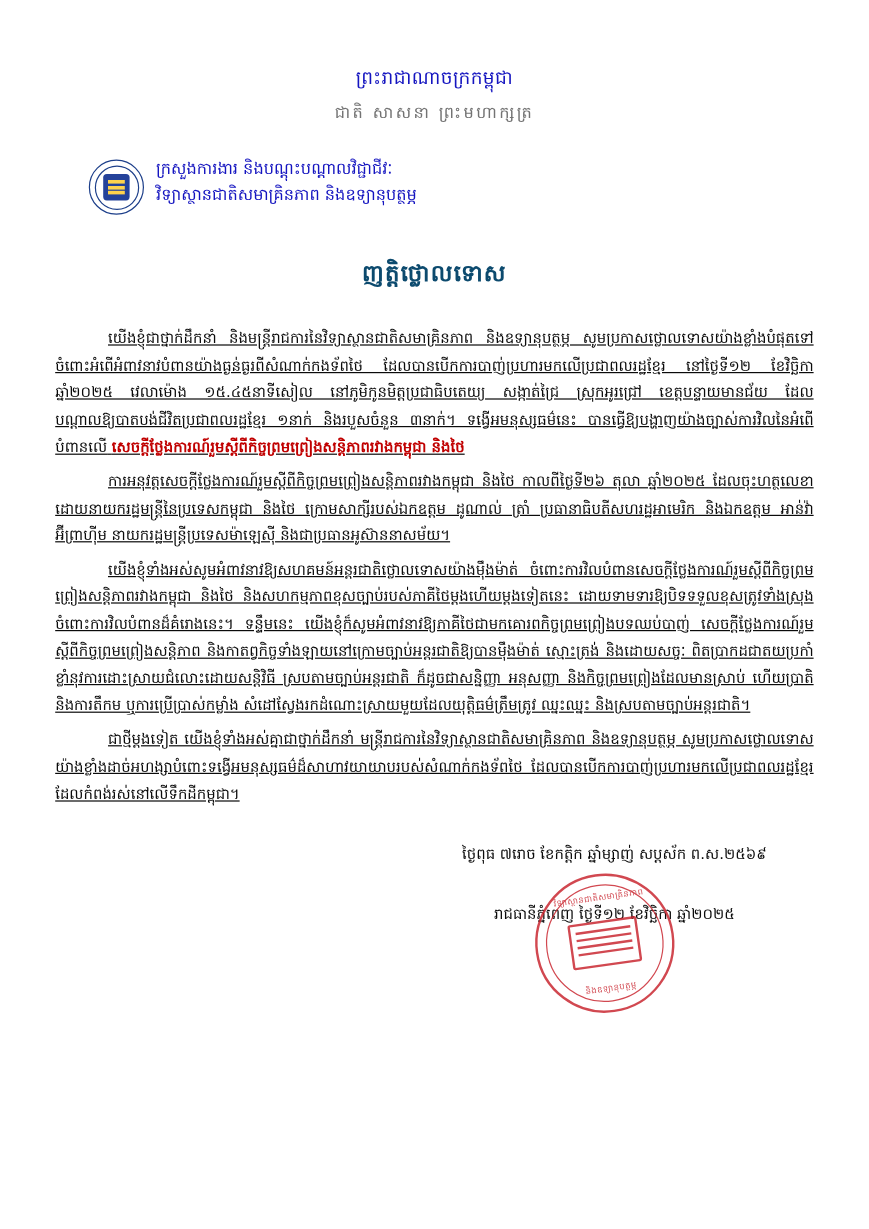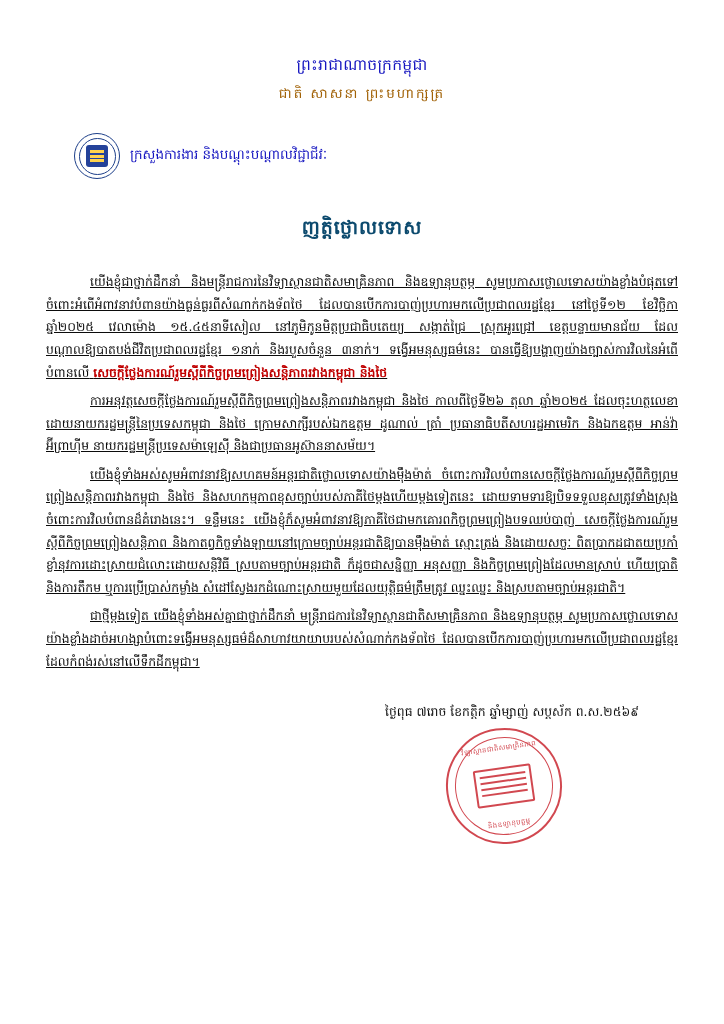--- a/index.html
+++ b/index.html
@@ -28,30 +28,30 @@
   .kingdom {
     text-align: center;
     color: #1515c0;
     font-size: 15.5px;
     letter-spacing: 0.3px;
     line-height: 1.5;
     margin-top: 14px;
   }
   .motto {
     text-align: center;
-    color: #a16207;
+    color: #737373;
     font-size: 13.5px;
     margin-top: 8px;
     letter-spacing: 2px;
   }
 
   
   .ministry-row {
     display: flex;
-    align-items: center;
+    align-items: flex-start;
     margin-top: 26px;
     padding-left: 28px;
   }
   .logo {
     width: 44px;
     height: 44px;
     flex: 0 0 44px;
     border-radius: 50%;
     border: 1.5px solid #1d3f8a;
     position: relative;
@@ -181,34 +181,36 @@
 
   <div class="kingdom">ព្រះរាជាណាចក្រកម្ពុជា</div>
   <div class="motto">ជាតិ  សាសនា  ព្រះមហាក្សត្រ</div>
 
   <div class="ministry-row">
     <div class="logo">
       <div class="logo-core"></div>
     </div>
     <div class="ministry-text">
       <div>ក្រសួងការងារ និងបណ្ដុះបណ្ដាលវិជ្ជាជីវៈ</div>
+      <div>វិទ្យាស្ថានជាតិសមាគ្រិនភាព និងឧទ្យានុបត្ថម្ភ</div>
     </div>
   </div>
 
   <div class="doc-title">ញត្តិថ្លោលទោស</div>
 
   <div class="body-text">
     <p><span>យើងខ្ញុំជាថ្នាក់ដឹកនាំ និងមន្ត្រីរាជការនៃវិទ្យាស្ថានជាតិសមាគ្រិនភាព និងឧទ្យានុបត្ថម្ភ សូមប្រកាសថ្លោលទោសយ៉ាងខ្លាំងបំផុតទៅចំពោះអំពើអំពាវនាវបំពានយ៉ាងធ្ងន់ធ្ងរពីសំណាក់កងទ័ពថៃ ដែលបានបើកការបាញ់ប្រហារមកលើប្រជាពលរដ្ឋខ្មែរ នៅថ្ងៃទី១២ ខែវិច្ឆិកា ឆ្នាំ២០២៥ វេលាម៉ោង ១៥.៤៥នាទីសៀល នៅភូមិកូនមិត្តប្រជាធិបតេយ្យ សង្កាត់ជ្រៃ ស្រុកអូរជ្រៅ ខេត្តបន្ទាយមានជ័យ ដែលបណ្ដាលឱ្យបាតបង់ជីវិតប្រជាពលរដ្ឋខ្មែរ ១នាក់ និងរបួសចំនួន ៣នាក់។ ទង្វើអមនុស្សធម៌នេះ បានធ្វើឱ្យបង្ហាញយ៉ាងច្បាស់ការវិលនៃអំពើបំពានលើ</span> <span class="hl-red">សេចក្ដីថ្លែងការណ៍រួមស្ដីពីកិច្ចព្រមព្រៀងសន្តិភាពរវាងកម្ពុជា និងថៃ</span></p>
     <p><span>ការអនុវត្តសេចក្ដីថ្លែងការណ៍រួមស្ដីពីកិច្ចព្រមព្រៀងសន្តិភាពរវាងកម្ពុជា និងថៃ កាលពីថ្ងៃទី២៦ តុលា ឆ្នាំ២០២៥ ដែលចុះហត្ថលេខាដោយនាយករដ្ឋមន្ត្រីនៃប្រទេសកម្ពុជា និងថៃ ក្រោមសាក្សីរបស់ឯកឧត្តម ដូណាល់ ត្រាំ ប្រធានាធិបតីសហរដ្ឋអាមេរិក និងឯកឧត្តម អាន់វ៉ា អ៊ីព្រាហ៊ីម នាយករដ្ឋមន្ត្រីប្រទេសម៉ាឡេស៊ី និងជាប្រធានអូស៊ាននាសម័យ។</span></p>
     <p><span>យើងខ្ញុំទាំងអស់សូមអំពាវនាវឱ្យសហគមន៍អន្តរជាតិថ្លោលទោសយ៉ាងម៉ឹងម៉ាត់ ចំពោះការវិលបំពានសេចក្ដីថ្លែងការណ៍រួមស្ដីពីកិច្ចព្រមព្រៀងសន្តិភាពរវាងកម្ពុជា និងថៃ និងសហកម្មភាពខុសច្បាប់របស់ភាគីថៃម្ដងហើយម្ដងទៀតនេះ ដោយទាមទារឱ្យបិទទទួលខុសត្រូវទាំងស្រុងចំពោះការវិលបំពានដ៏គំរោងនេះ។ ទន្ទឹមនេះ យើងខ្ញុំក៏សូមអំពាវនាវឱ្យភាគីថៃជាមកគោរពកិច្ចព្រមព្រៀងបទឈប់បាញ់ សេចក្ដីថ្លែងការណ៍រួមស្ដីពីកិច្ចព្រមព្រៀងសន្តិភាព និងកាតព្វកិច្ចទាំងឡាយនៅក្រោមច្បាប់អន្តរជាតិឱ្យបានម៉ឹងម៉ាត់ ស្មោះត្រង់ និងដោយសច្ចៈ ពិតប្រាកដជាតយប្រកាំខ្លាំនុវការដោះស្រាយជំលោះដោយសន្តិវិធី ស្របតាមច្បាប់អន្តរជាតិ ក៏ដូចជាសន្និញ្ញា អនុសញ្ញា និងកិច្ចព្រមព្រៀងដែលមានស្រាប់ ហើយប្រាតិ និងការតឹកម ឬការប្រើប្រាស់កម្លាំង សំដៅស្វែងរកដំណោះស្រាយមួយដែលយុត្តិធម៌ត្រឹមត្រូវ ឈ្នះឈ្នះ និងស្របតាមច្បាប់អន្តរជាតិ។</span></p>
     <p><span>ជាថ្មីម្ដងទៀត យើងខ្ញុំទាំងអស់គ្នាជាថ្នាក់ដឹកនាំ មន្ត្រីរាជការនៃវិទ្យាស្ថានជាតិសមាគ្រិនភាព និងឧទ្យានុបត្ថម្ភ សូមប្រកាសថ្លោលទោសយ៉ាងខ្លាំងដាច់អហង្សាបំពោះទង្វើអមនុស្សធម៌ដ៏សាហាវយាយាបរបស់សំណាក់កងទ័ពថៃ ដែលបានបើកការបាញ់ប្រហារមកលើប្រជាពលរដ្ឋខ្មែរដែលកំពង់រស់នៅលើទឹកដីកម្ពុជា។</span></p>
   </div>
 
   <div class="sig-block">
     <div class="sig-line">ថ្ងៃពុធ ៧រោច ខែកត្តិក ឆ្នាំម្សាញ់ សប្តស័ក ព.ស.២៥៦៩</div>
+    <div class="sig-line">រាជធានីភ្នំពេញ ថ្ងៃទី១២ ខែវិច្ឆិកា ឆ្នាំ២០២៥</div>
   </div>
 
   <div class="stamp">
     <div class="stamp-top-text">វិទ្យាស្ថានជាតិសមាគ្រិនភាព</div>
     <div class="stamp-inner"></div>
     <div class="stamp-bottom-text">និងឧទ្យានុបត្ថម្ភ</div>
   </div>
 
 </div>
 

